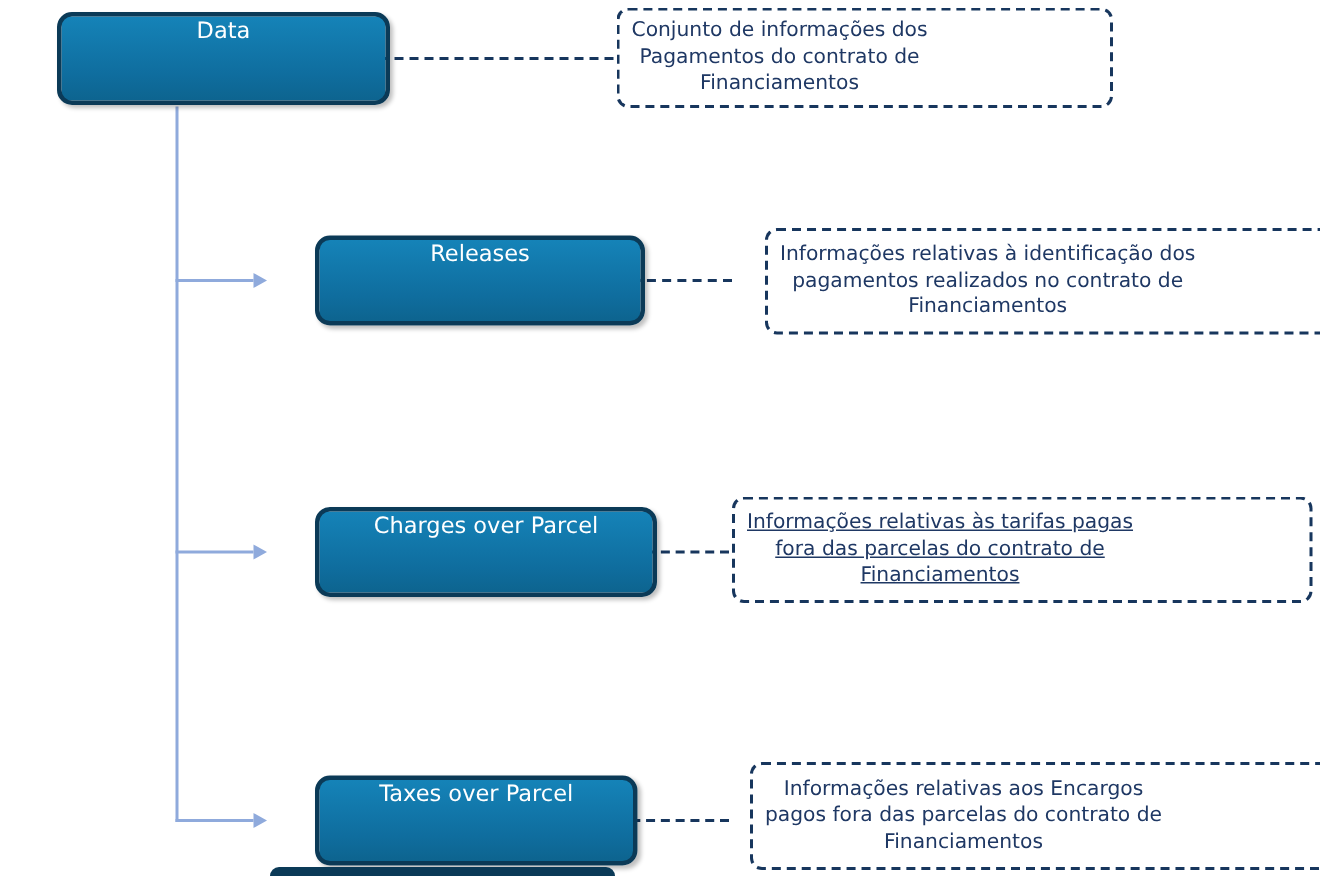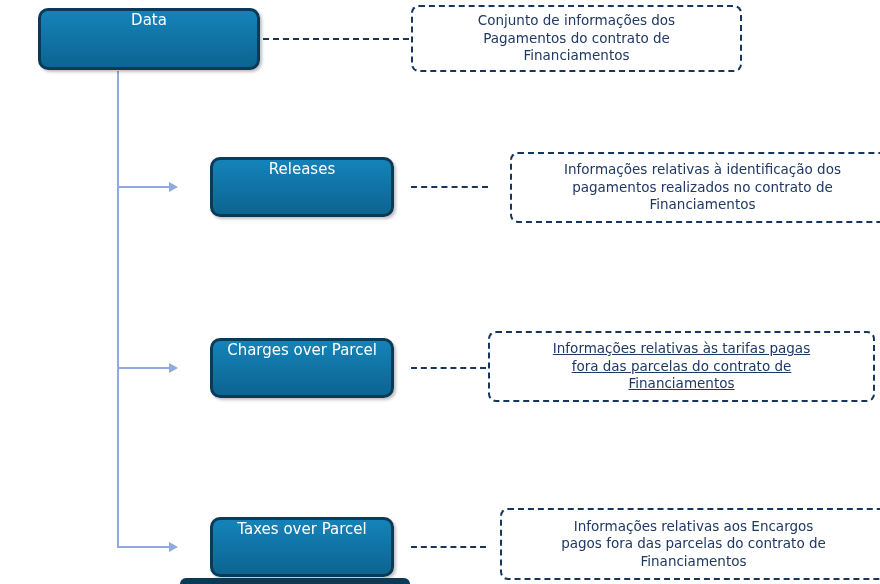--- a/index.html
+++ b/index.html
@@ -24,40 +24,40 @@
     box-sizing: border-box;
     color: #ffffff;
     display: flex;
     align-items: flex-start;
     justify-content: center;
     font-size: 15px;
     box-shadow: 2px 2px 3px rgba(0,0,0,0.25);
     margin-left: 30px;
   }
   .node-root { left: 8px;  top: 8px;   width: 222px; height: 62px; }
-  .node-c0   { left: 180px; top: 157px; width: 184px; height: 60px; }
-  .node-c1   { left: 180px; top: 338px; width: 184px; height: 60px; }
-  .node-c2   { left: 180px; top: 517px; width: 184px; height: 60px; }
+  .node-c0   { left: 180px; top: 157px; width: 220px; height: 60px; }
+  .node-c1   { left: 180px; top: 338px; width: 228px; height: 60px; }
+  .node-c2   { left: 180px; top: 517px; width: 215px; height: 60px; }
   .node-cropped {
     position: absolute;
     left: 180px; top: 578px; width: 230px; height: 6px;
     background: #0b3a57;
     border-radius: 9px 9px 0 0;
   }
   
   .note {
     position: absolute;
     border: 2px dashed #17365d;
     border-radius: 8px;
     box-sizing: border-box;
     background: #ffffff;
     color: #1f3864;
     display: flex;
     align-items: center;
-    justify-content: center;
+    justify-content: flex-start;
     text-align: center;
     font-size: 13.5px;
     line-height: 1.3;
     padding: 2px 8px;
   }
   .note span { white-space: pre-line; }
   .note-n0 { left: 411px; top: 5px;   width: 331px; height: 67px; }
   .note-n1 { left: 510px; top: 152px; width: 385px; height: 71px; }
   .note-n2 { left: 488px; top: 331px; width: 387px; height: 71px; text-decoration: underline; }
   .note-n3 { left: 500px; top: 508px; width: 387px; height: 72px; }

